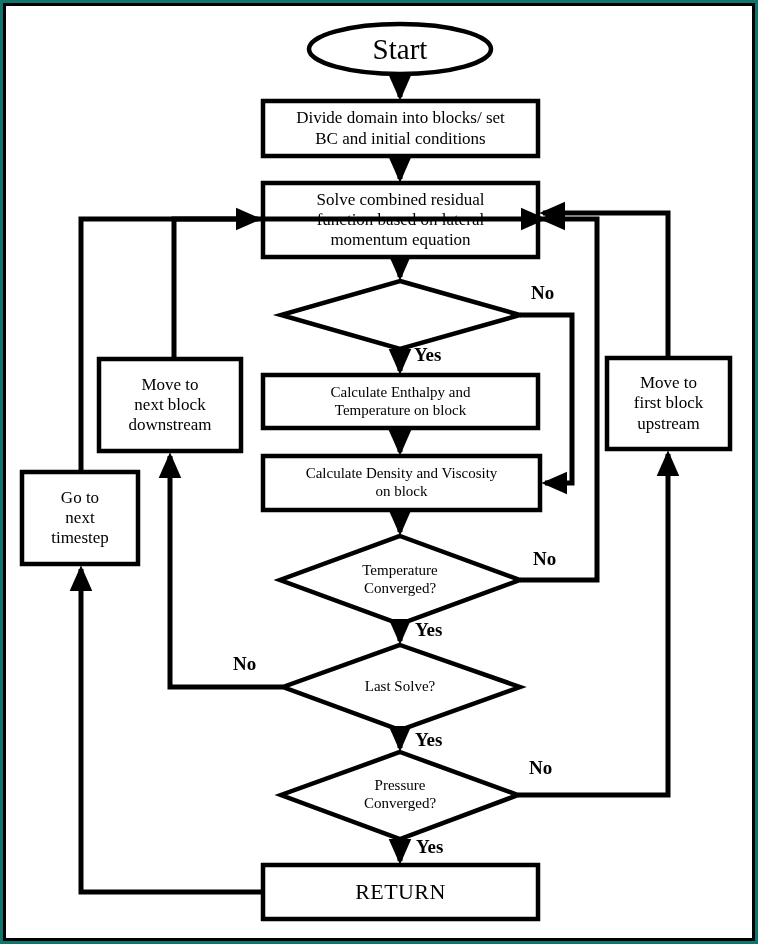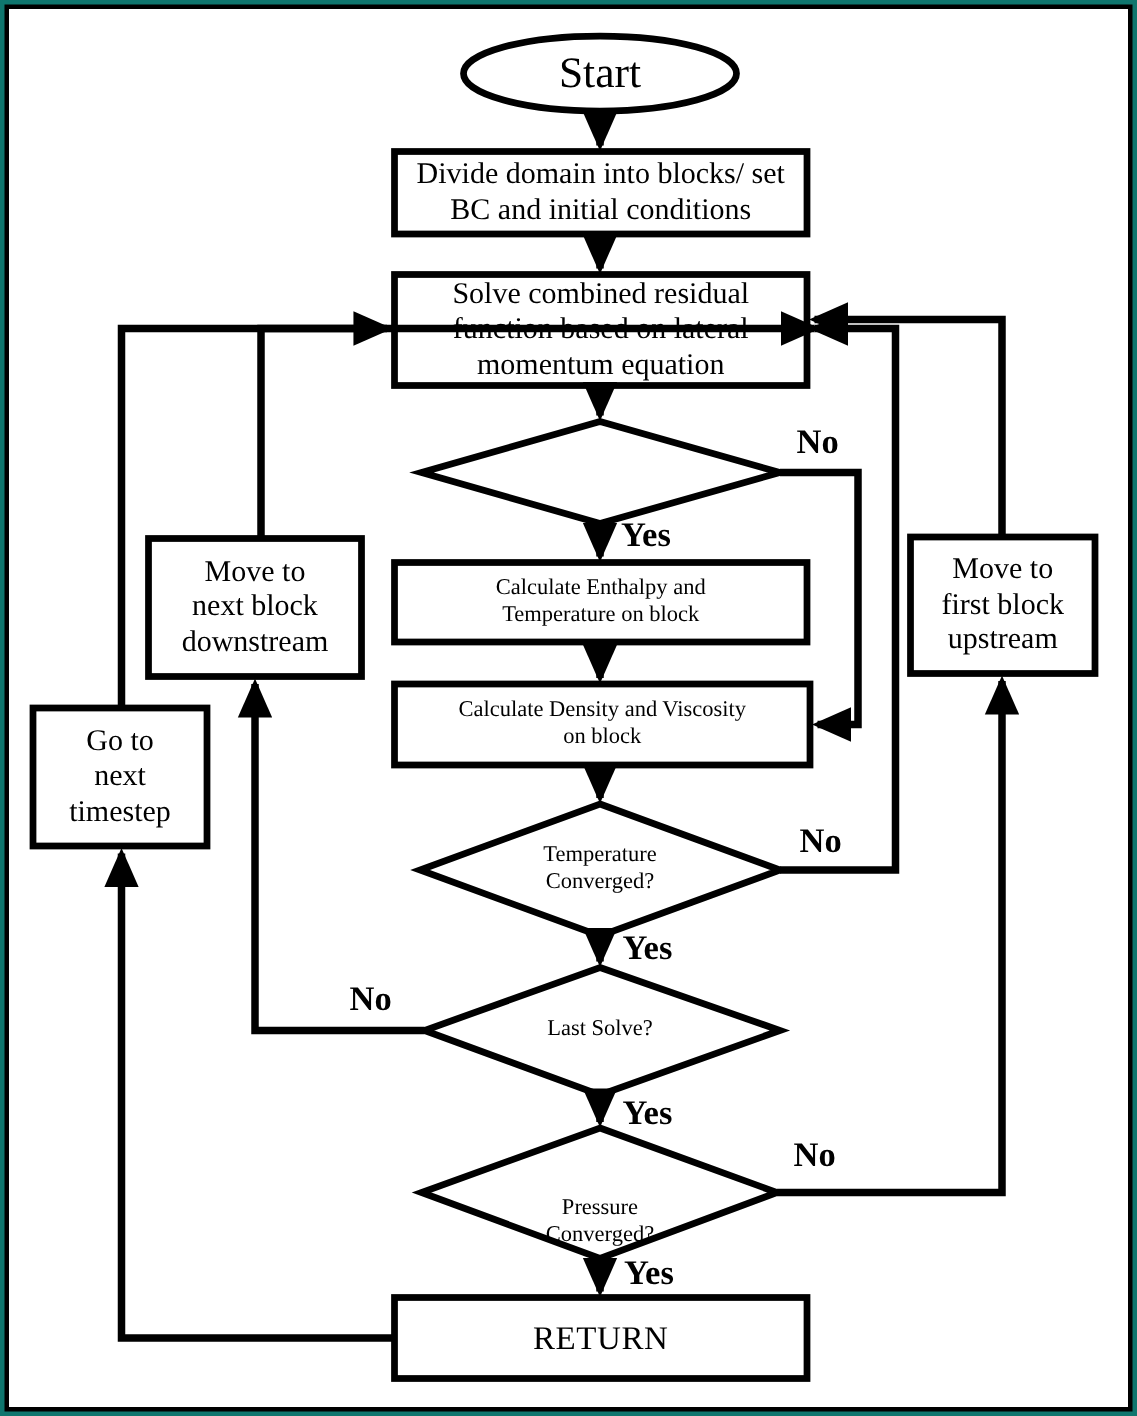--- a/index.html
+++ b/index.html
@@ -14,30 +14,30 @@
     align-items:center;
     justify-content:center;
     text-align:center;
     color:#000;
     font-family:"Liberation Serif","DejaVu Serif",serif;
     line-height:1.18;
     pointer-events:none;
     white-space:pre-line;
   }
   .t-start{font-size:29px;}
-  .t-box{font-size:20px;border-radius:24px;}
+  .t-box{font-size:17px;border-radius:24px;}
   .t-box-sm{font-size:15px;}
   .t-diamond{font-size:15px;}
   .t-power{font-size:25px;}
   .t-return{font-size:22px;letter-spacing:.4px;}
   .edge-label{
     position:absolute;
     color:#000;
     font-weight:bold;
-    font-size:23px;
+    font-size:19px;
     font-family:"Liberation Serif","DejaVu Serif",serif;
     pointer-events:none;
   }
 </style>
 </head>
 <body>
 
 <div id="canvas">
 
   <svg id="flow" viewBox="0 0 758 944">
@@ -130,21 +130,21 @@
 Temperature on block</div>
 
   <div class="node-text t-box-sm" style="left:266px;top:458px;width:271px;height:50px;border-radius:13px;">Calculate Density and Viscosity
 on block</div>
 
   <div class="node-text t-diamond" style="left:320px;top:556px;width:160px;height:48px;">Temperature
 Converged?</div>
 
   <div class="node-text t-diamond" style="left:330px;top:675px;width:140px;height:24px;">Last Solve?</div>
 
-  <div class="node-text t-diamond" style="left:320px;top:771px;width:160px;height:48px;margin-top:20px;">Pressure
+  <div class="node-text t-diamond" style="left:320px;top:771px;width:160px;height:48px;">Pressure
 Converged?</div>
 
   <div class="node-text t-return" style="left:266px;top:867px;width:269px;height:50px;">RETURN</div>
 
   <div class="node-text t-box" style="left:102px;top:361px;width:136px;height:88px;">Move to
 next block
 downstream</div>
 
   <div class="node-text t-box" style="left:610px;top:360px;width:117px;height:87px;">Move to
 first block

